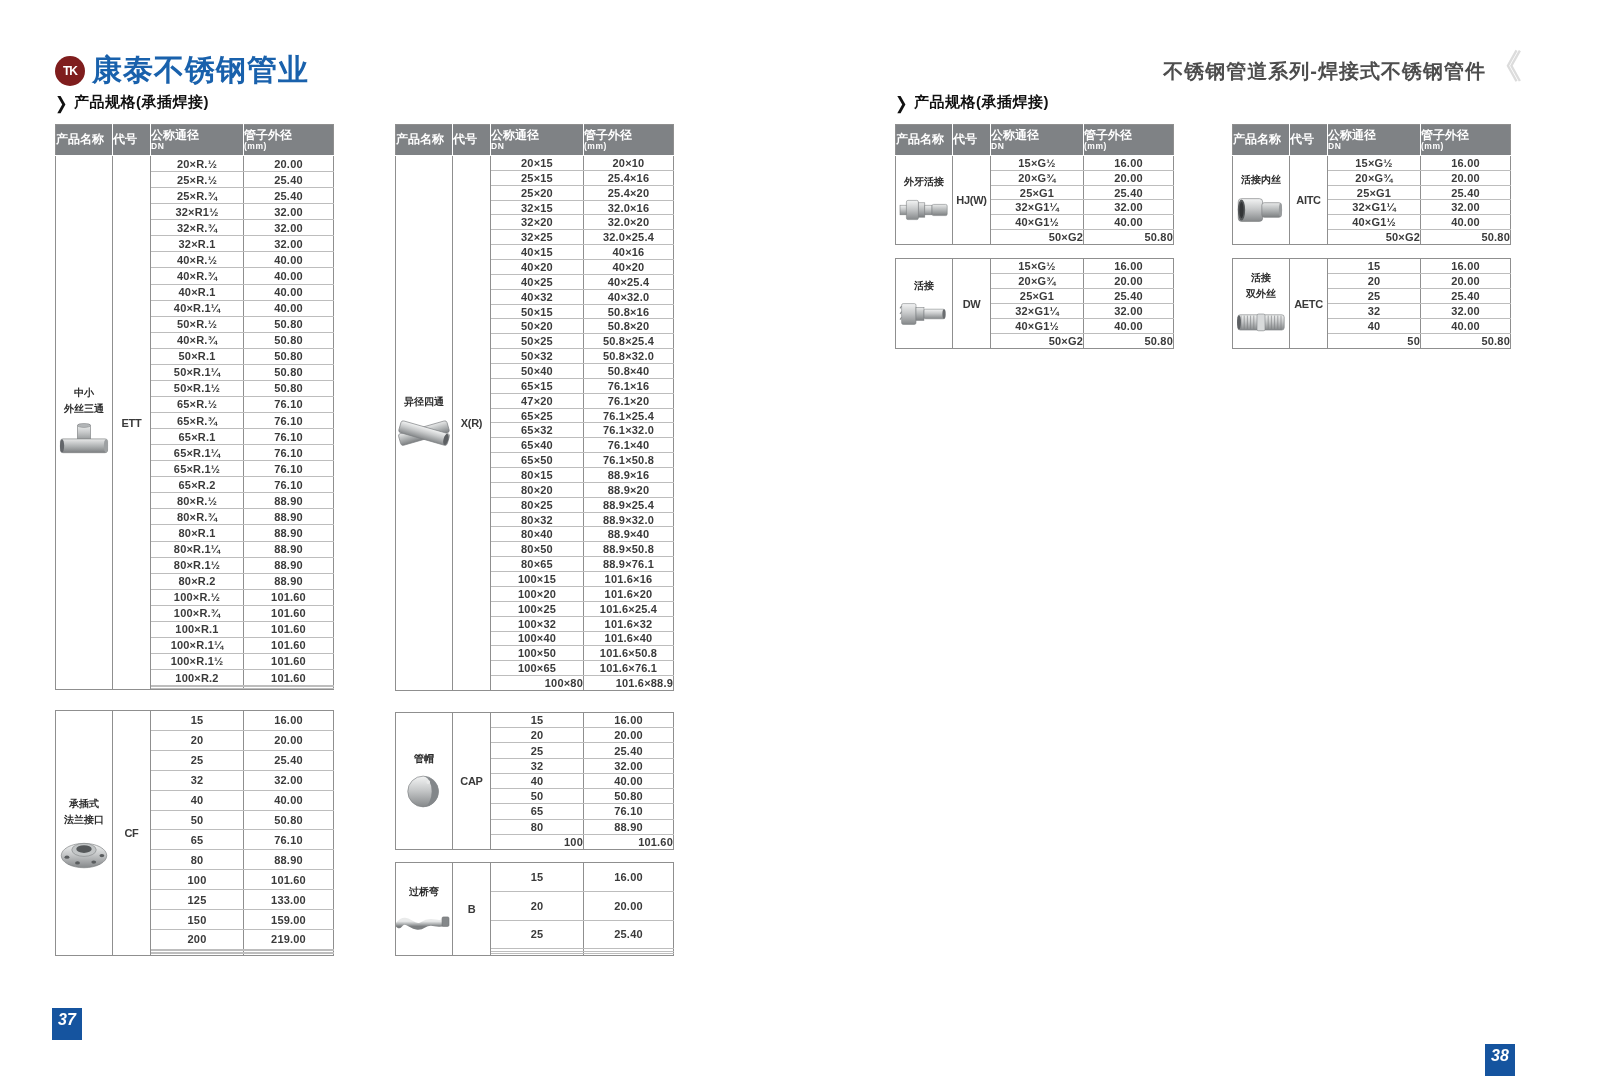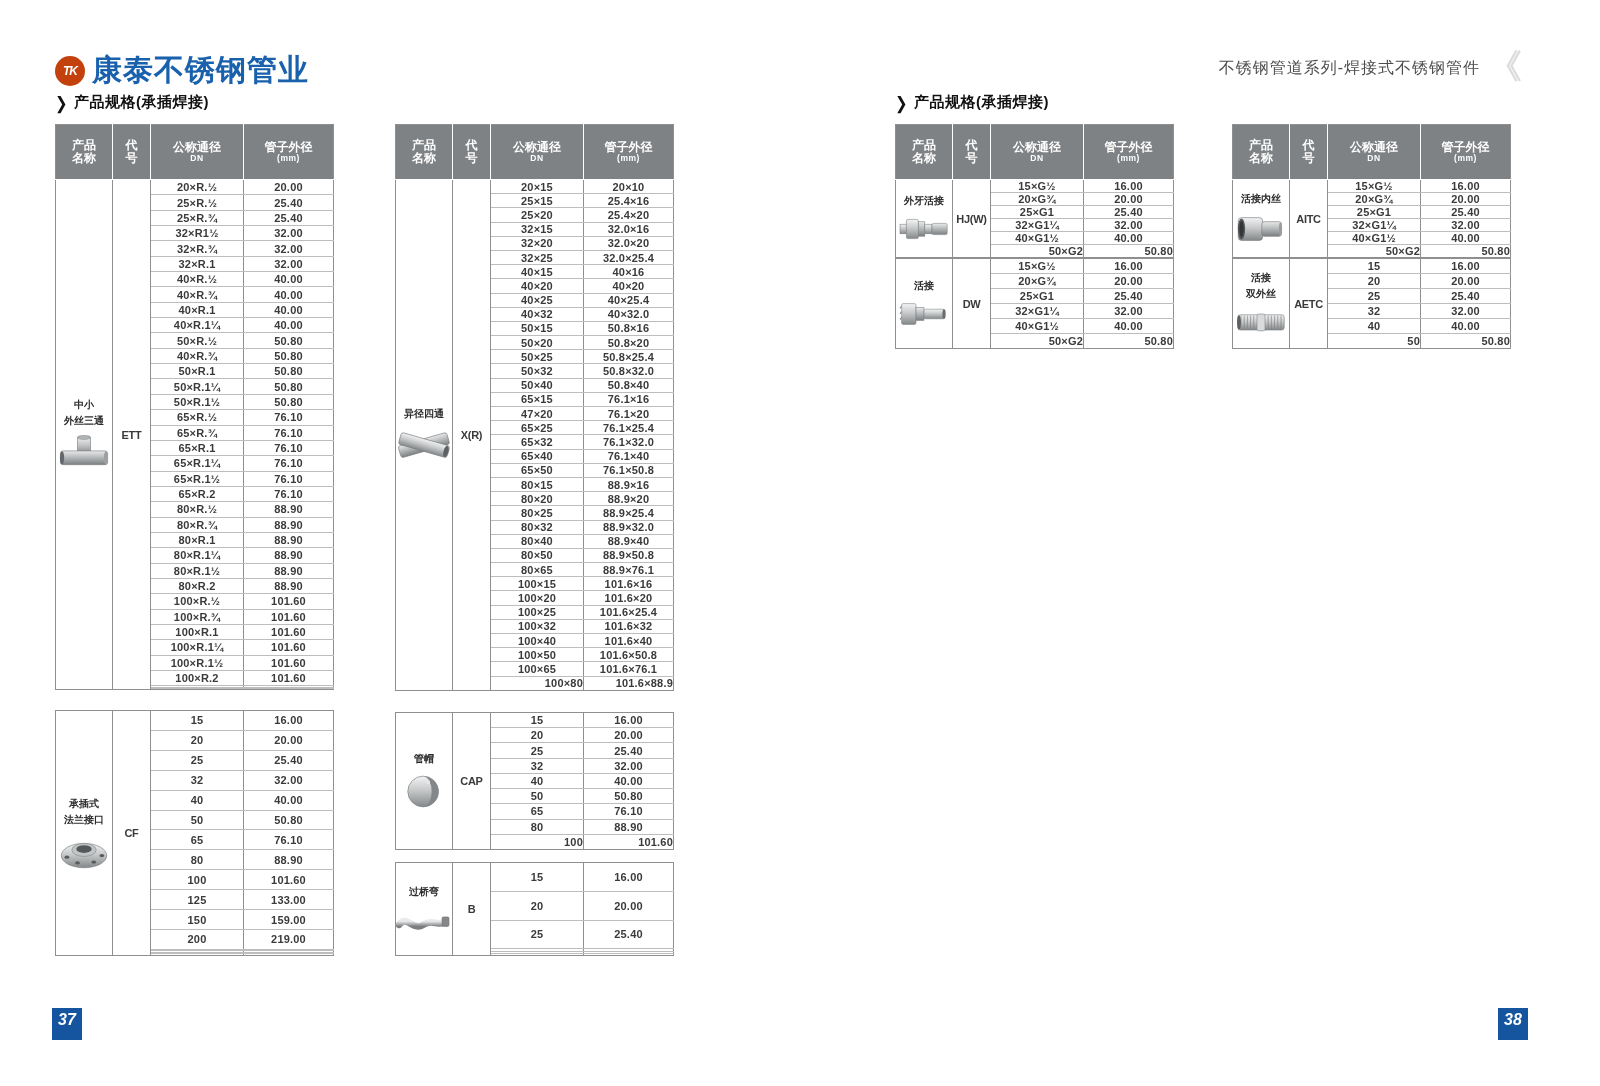--- a/index.html
+++ b/index.html
@@ -1,25 +1,25 @@
 <!DOCTYPE html>
 <html><head>
 <meta charset="utf-8">
 <style>
   html,body{margin:0;padding:0;background:#ffffff;}
   body{font-family:"Liberation Sans","DejaVu Sans",sans-serif;}
   #page{position:relative;width:1600px;height:1086px;background:#fff;overflow:hidden;}
 
   
   .logo{position:absolute;left:55px;top:50px;display:flex;align-items:center;gap:7px;}
-  .logo-circle{width:30px;height:30px;border-radius:50%;background:#c2410c;color:#fff;
-    display:flex;align-items:center;justify-content:center;font-weight:bold;font-style:italic;
+  .logo-circle{width:30px;height:30px;border-radius:50%;background:#7f1d1d;color:#fff;
+    display:flex;align-items:center;justify-content:center;font-weight:bold;
     font-size:12px;letter-spacing:-1px;}
   .logo-text{color:#1961ac;font-size:30px;font-weight:bold;letter-spacing:1px;}
-  .hdr-right{position:absolute;right:120px;top:58px;font-size:16px;font-weight:normal;color:#4d4d4d;letter-spacing:1px;}
+  .hdr-right{position:absolute;right:114px;top:58px;font-size:20px;font-weight:bold;color:#4d4d4d;letter-spacing:1px;}
   .hdr-chevron{position:absolute;right:78px;top:44px;font-size:34px;color:#dcdcdc;font-weight:bold;}
 
   .section-title{position:absolute;top:93px;font-size:15px;font-weight:bold;color:#111;
     display:flex;align-items:center;gap:6px;letter-spacing:0.5px;}
   .st-left{left:55px;} .st-right{left:895px;}
   .arrow-glyph{color:#111;font-size:15px;font-weight:bold;transform:scaleY(1.15);}
 
   
   .tbl-host{position:absolute;width:278px;}
   .t-ett{left:55px;top:124px;height:566px;}
@@ -31,40 +31,40 @@
   .t-cf{left:55px;top:710px;height:246px;}
   .t-cap{left:395px;top:712px;height:138px;}
   .t-b{left:395px;top:862px;height:94px;}
 
   table.spec{width:100%;height:100%;border-collapse:collapse;table-layout:fixed;
     border:1px solid #8f8f8f;}
   table.spec col.c1{width:57px;} table.spec col.c2{width:38px;}
   table.spec col.c3{width:93px;} table.spec col.c4{width:90px;}
 
   table.spec th{background:#7f8285;color:#fff;font-size:12px;font-weight:bold;height:30px;
-    padding:12px;text-align:center;vertical-align:middle;border-right:1px solid #fff;
+    padding:0;text-align:left;vertical-align:middle;border-right:1px solid #fff;
     border-bottom:1px solid #fff;line-height:1.1;}
   table.spec th:last-child{border-right:none;}
   table.spec th .sub{display:block;font-size:8.5px;font-weight:bold;letter-spacing:0.5px;}
 
   table.spec td{padding:0;font-size:11px;color:#3a3a3a;text-align:center;vertical-align:middle;}
   td.dn,td.od{border-bottom:1px solid #bdbdbd;font-weight:600;letter-spacing:0.2px;}
   tr:last-child td.dn, tr:last-child td.od{border-bottom:none;text-align:right;}
   td.prod{border-right:1px solid #8f8f8f;}
   td.code{border-right:1px solid #8f8f8f;font-size:12px;font-weight:bold;color:#2e2e2e;letter-spacing:-0.3px;}
   td.dn{border-right:1px solid #8f8f8f;}
 
   .pname{font-size:10px;font-weight:bold;color:#2b2b2b;line-height:1.6;margin-bottom:4px;}
   .picon{display:flex;justify-content:center;align-items:center;}
   .picon svg{display:block;}
 
   
   .badge{position:absolute;top:1008px;background:#15549f;color:#fff;font-weight:bold;
     font-style:italic;font-size:16px;width:30px;height:32px;line-height:24px;text-align:center;}
-  .b-left{left:52px;} .b-right{right:72px;}
+  .b-left{left:52px;} .b-right{right:85px;margin-top:36px;}
 </style>
 </head>
 <body>
 
 <div id="page">
 
   <svg width="0" height="0" style="position:absolute">
     <defs>
       <linearGradient id="met" x1="0" y1="0" x2="0" y2="1">
         <stop offset="0" stop-color="#f3f4f4"></stop>

